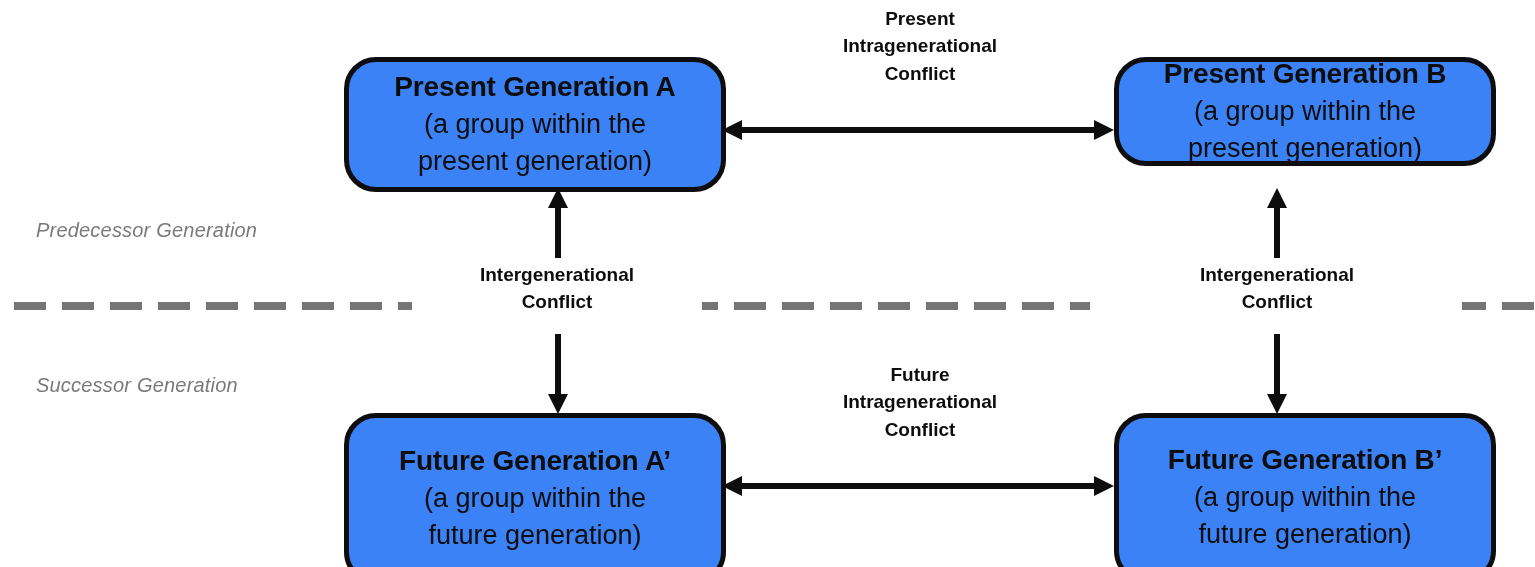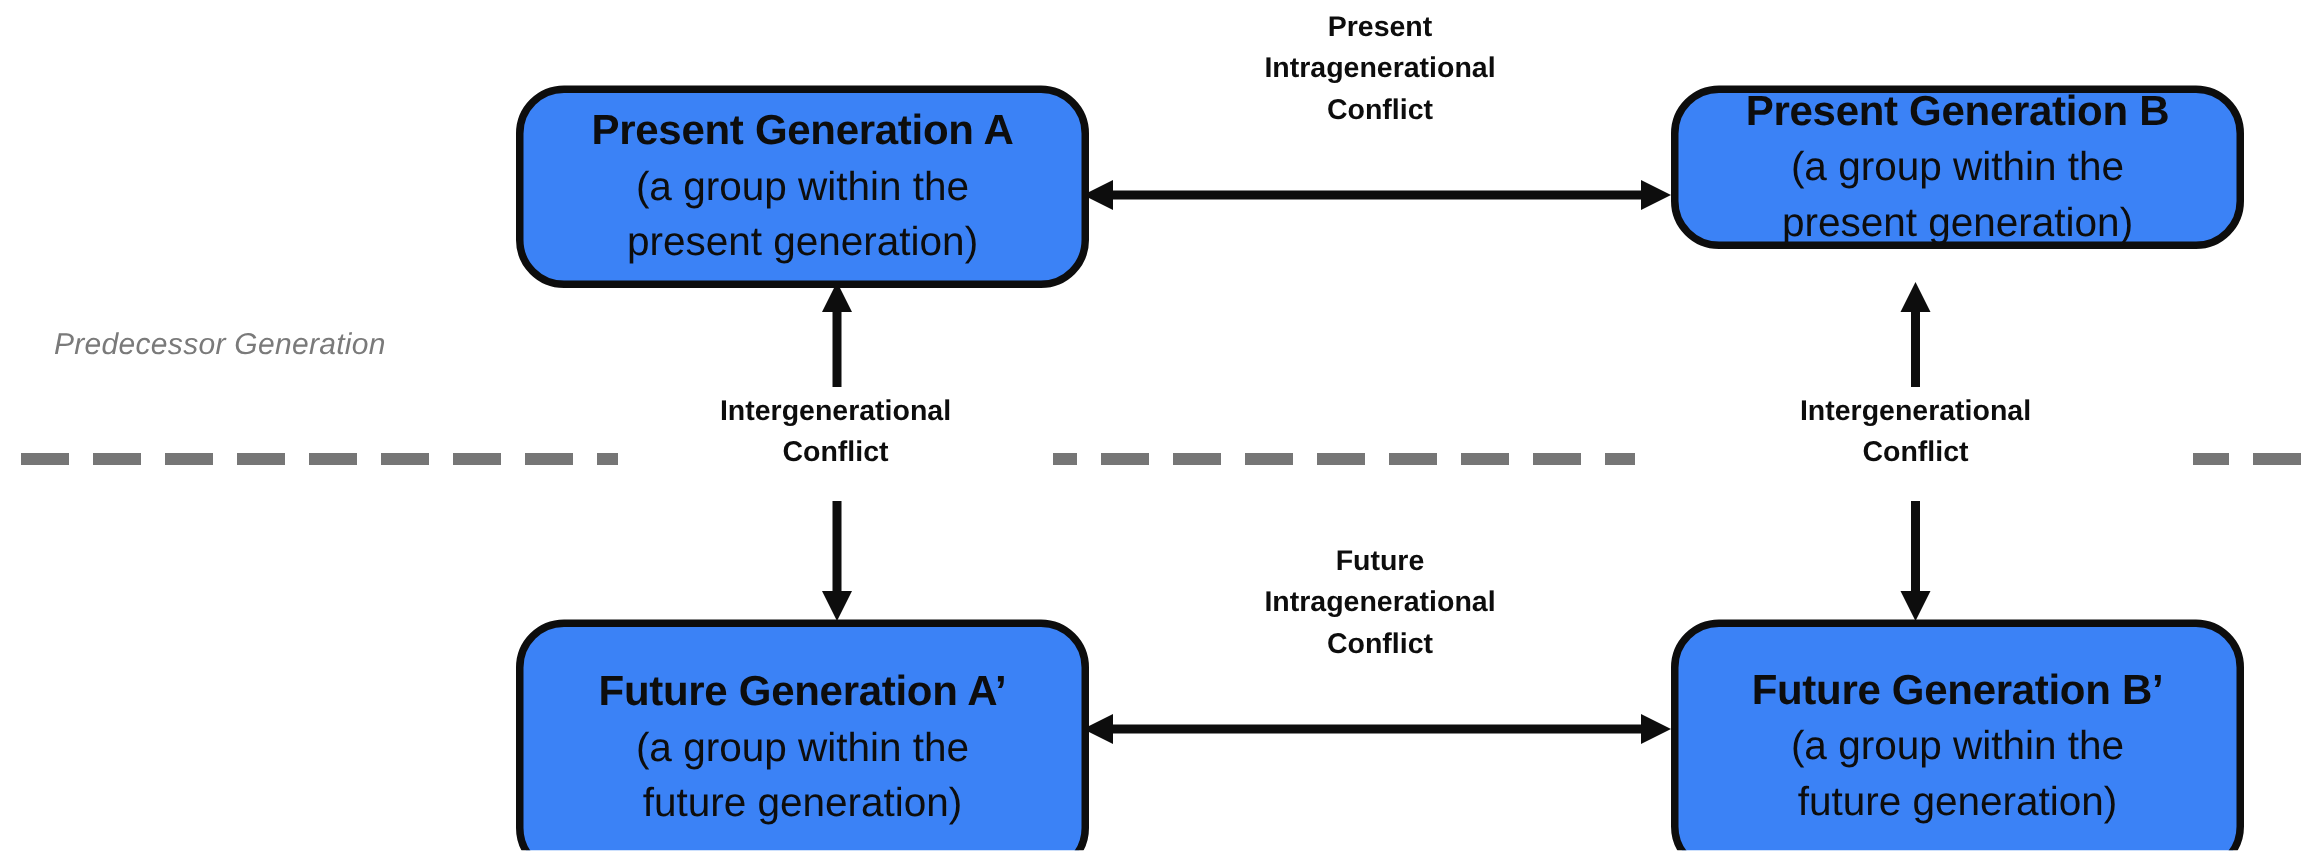--- a/index.html
+++ b/index.html
@@ -117,20 +117,21 @@
 </style>
 </head>
 <body>
 
 <div id="canvas">
 
   <div class="divider"></div>
   <div class="divider-mask" id="mask-right"></div>
 
   <div class="era-label" id="era-pred">Predecessor Generation</div>
+  <div class="era-label" id="era-succ">Successor Generation</div>
 
   <svg class="arrow-svg" id="arr-top-h" width="396" height="36">
     <line x1="18" y1="18" x2="378" y2="18" stroke="#0d0d0d" stroke-width="6"></line>
     <polygon points="2,18 22,8 22,28" fill="#0d0d0d"></polygon>
     <polygon points="394,18 374,8 374,28" fill="#0d0d0d"></polygon>
   </svg>
 
   <svg class="arrow-svg" id="arr-bot-h" width="396" height="36">
     <line x1="18" y1="18" x2="378" y2="18" stroke="#0d0d0d" stroke-width="6"></line>
     <polygon points="2,18 22,8 22,28" fill="#0d0d0d"></polygon>

